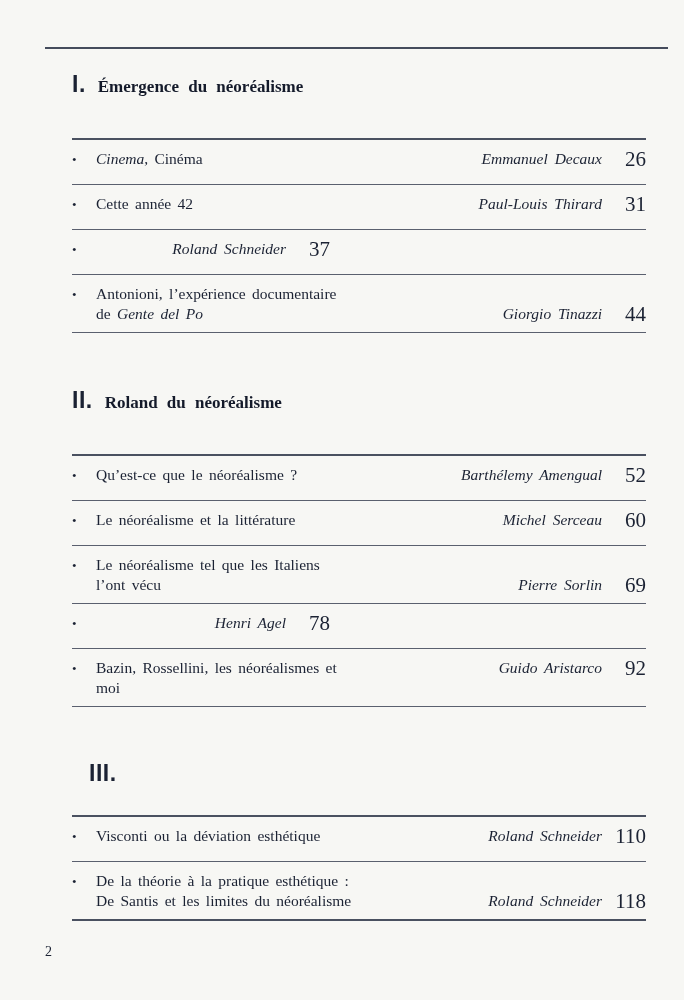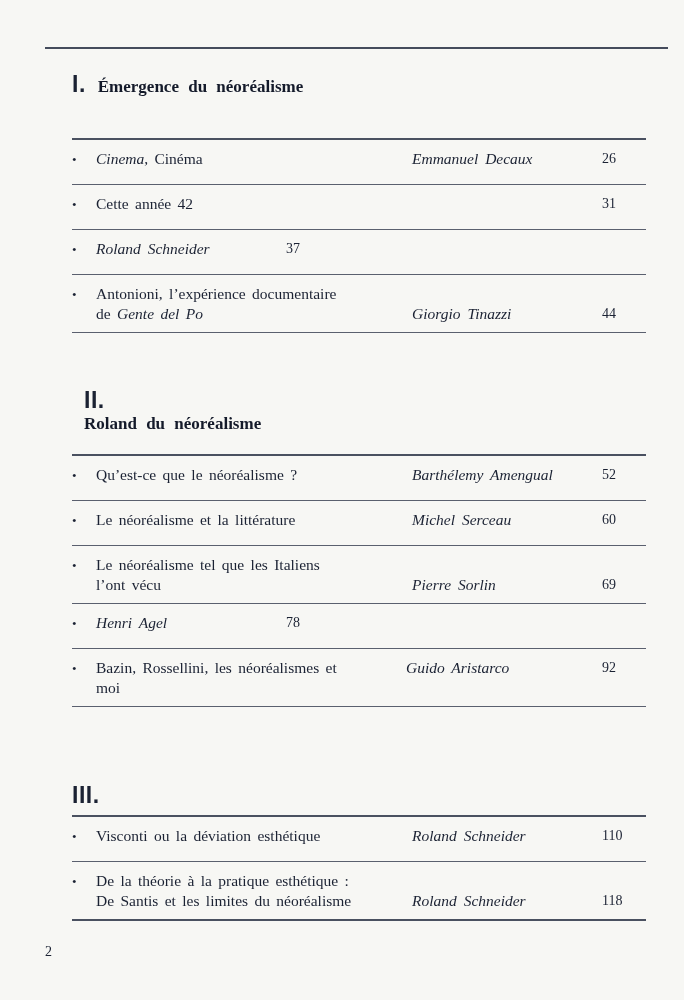--- a/index.html
+++ b/index.html
@@ -100,25 +100,27 @@
   .title-cell .it { font-style: italic; }
   .author-cell {
     flex: 0 0 190px;
     width: 190px;
     font-style: italic;
     font-size: 15.5px;
     line-height: 20px;
     word-spacing: 3px;
     color: #1b2233;
     white-space: nowrap;
+    text-align: right;
   }
   .page-cell {
     flex: 0 0 44px;
     width: 44px;
-    font-size: 14px;
+    text-align: right;
+    font-size: 21px;
     line-height: 20px;
     color: #1b2233;
   }
   
   .entry.two-line .author-cell,
   .entry.two-line .page-cell {
     align-self: flex-end;
   }
   .entry.narrow-author .author-cell { flex: 0 0 196px; width: 196px; margin-left: 44px; }
   .entry.narrow-author .title-cell { padding-right: 0; }
@@ -151,41 +153,42 @@
       <div class="bullet"><span>•</span></div>
       <div class="title-cell"><i class="it">Cinema</i><span>, Cinéma</span></div>
       <div class="author-cell">Emmanuel Decaux</div>
       <div class="page-cell">26</div>
     </div>
     <div class="rule"></div>
 
     <div class="entry">
       <div class="bullet"><span>•</span></div>
       <div class="title-cell">Cette année 42</div>
+      <div class="author-cell">Paul-Louis Thirard</div>
       <div class="page-cell">31</div>
     </div>
     <div class="rule"></div>
 
     <div class="entry">
       <div class="bullet"><span>•</span></div>
       <div class="author-cell">Roland Schneider</div>
       <div class="page-cell">37</div>
     </div>
     <div class="rule"></div>
 
     <div class="entry two-line">
       <div class="bullet"><span>•</span></div>
       <div class="title-cell"><span>Antonioni, l’expérience documentaire</span><br><span>de </span><i class="it">Gente del Po</i></div>
       <div class="author-cell">Giorgio Tinazzi</div>
       <div class="page-cell">44</div>
     </div>
     <div class="rule"></div>
   </div>
 
-  <div class="section-head" style="top:387px;flex-direction:column;">
+  <div class="section-head" style="top:387px;">
     <span class="sec-num">II.</span>
     <span class="sec-title">Roland du néoréalisme</span>
   </div>
 
   <div class="toc-block" style="top:454px;">
     <div class="rule thick"></div>
 
     <div class="entry">
       <div class="bullet"><span>•</span></div>
       <div class="title-cell">Qu’est-ce que le néoréalisme ?</div>
@@ -219,21 +222,21 @@
 
     <div class="entry narrow-author">
       <div class="bullet"><span>•</span></div>
       <div class="title-cell">Bazin, Rossellini, les néoréalismes et moi</div>
       <div class="author-cell">Guido Aristarco</div>
       <div class="page-cell">92</div>
     </div>
     <div class="rule"></div>
   </div>
 
-  <div class="section-head" style="top:782px;">
+  <div class="section-head" style="top:760px;margin-left:17px;">
     <span class="sec-num">III.</span>
   </div>
 
   <div class="toc-block" style="top:815px;">
     <div class="rule thick"></div>
 
     <div class="entry">
       <div class="bullet"><span>•</span></div>
       <div class="title-cell">Visconti ou la déviation esthétique</div>
       <div class="author-cell">Roland Schneider</div>

